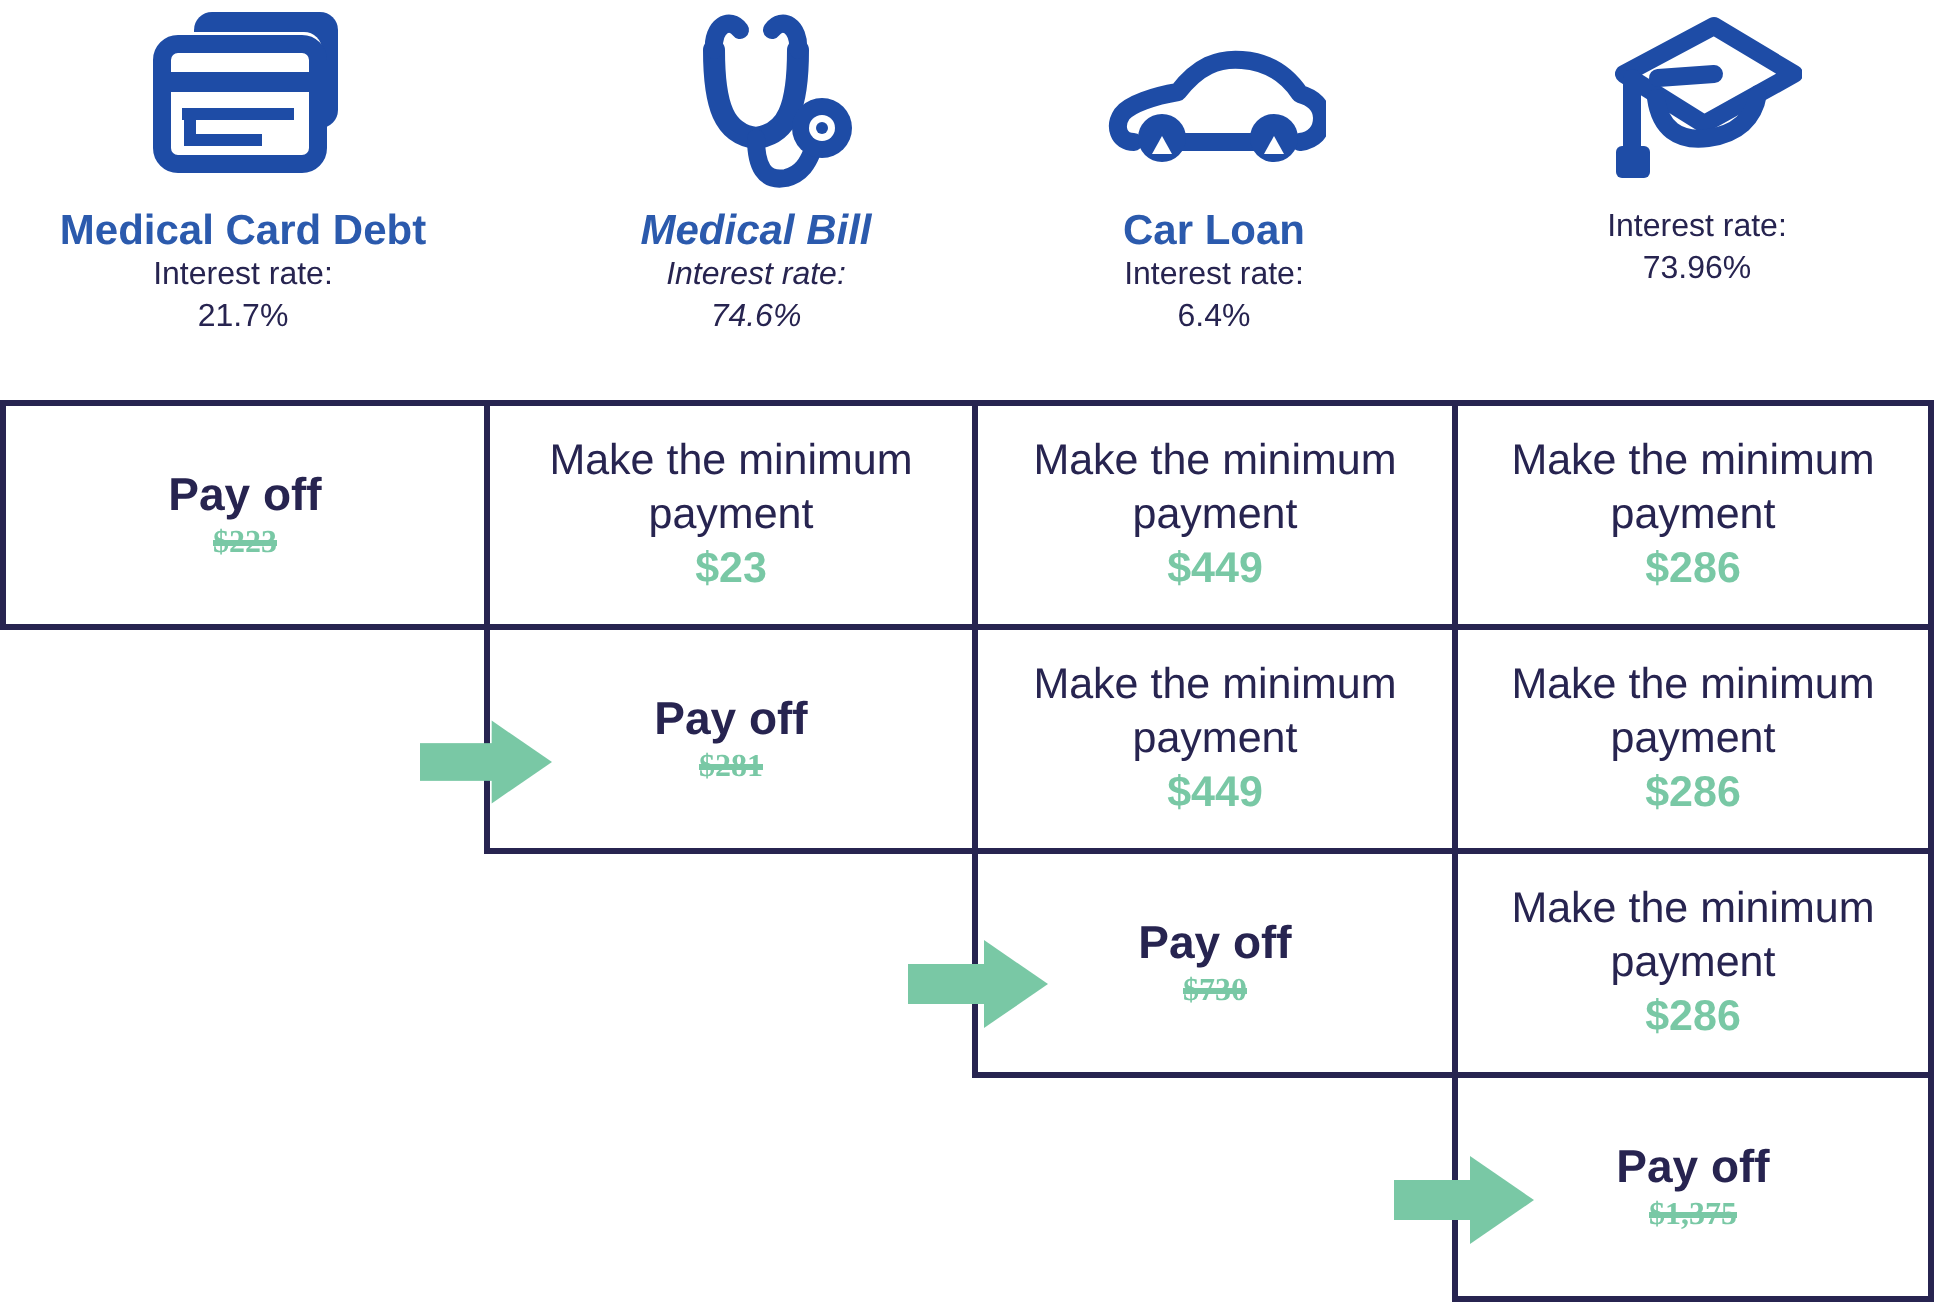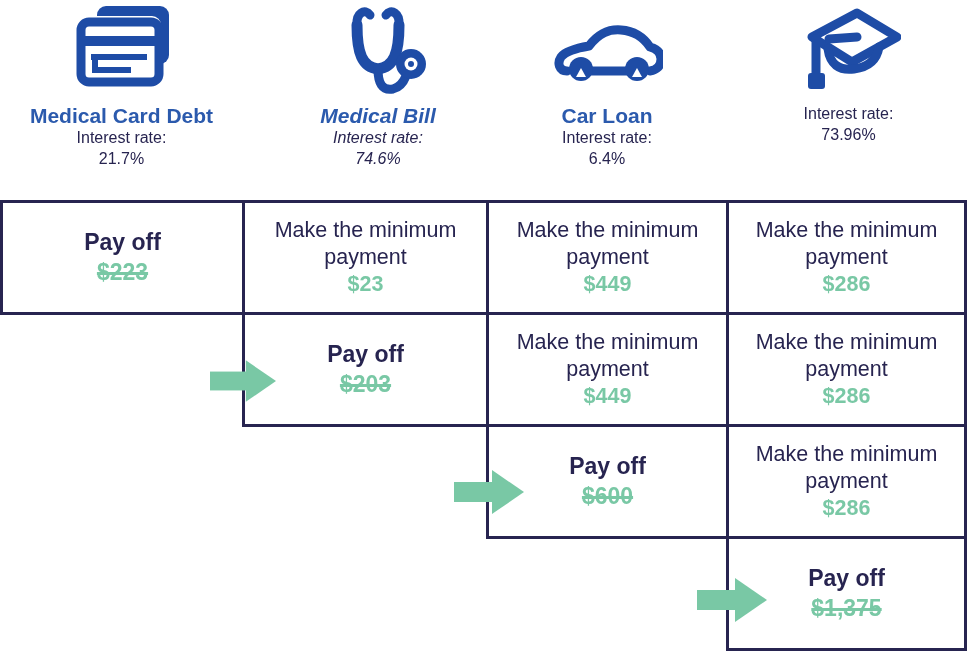--- a/index.html
+++ b/index.html
@@ -32,23 +32,24 @@
     position:absolute;z-index:2;
     display:flex;flex-direction:column;align-items:center;justify-content:center;
     text-align:center;color:var(--navy);
     font-size:21.5px;line-height:1.27;
     padding:0 10px;box-sizing:border-box;
   }
   .cell .action{color:var(--navy);}
   .cell.payoff .action{font-weight:bold;font-size:23px;}
   .cell .amount{color:var(--green);font-weight:bold;}
   .cell.payoff .amount{
-    font-size:23px;
+    font-size:16px;
     text-decoration:line-through;
     text-decoration-thickness:3px;
+    font-family:Liberation Serif, serif;
   }
   
   .arrow{position:absolute;z-index:3;}
 </style>
 </head>
 <body>
 
 <div id="stage">
 
   <div class="col-header" style="left:0;width:243px;">
@@ -137,34 +138,34 @@
     <div class="action">Make the minimum payment</div>
     <div class="amount">$449</div>
   </div>
   <div class="cell" style="left:729px;top:203px;width:235px;height:109px;">
     <div class="action">Make the minimum payment</div>
     <div class="amount">$286</div>
   </div>
 
   <div class="cell payoff" style="left:245px;top:315px;width:241px;height:109px;">
     <div class="action">Pay off</div>
-    <div class="amount">$203</div>
+    <div class="amount">$281</div>
   </div>
   <div class="cell" style="left:489px;top:315px;width:237px;height:109px;">
     <div class="action">Make the minimum payment</div>
     <div class="amount">$449</div>
   </div>
   <div class="cell" style="left:729px;top:315px;width:235px;height:109px;">
     <div class="action">Make the minimum payment</div>
     <div class="amount">$286</div>
   </div>
 
   <div class="cell payoff" style="left:489px;top:427px;width:237px;height:109px;">
     <div class="action">Pay off</div>
-    <div class="amount">$600</div>
+    <div class="amount">$730</div>
   </div>
   <div class="cell" style="left:729px;top:427px;width:235px;height:109px;">
     <div class="action">Make the minimum payment</div>
     <div class="amount">$286</div>
   </div>
 
   <div class="cell payoff" style="left:729px;top:539px;width:235px;height:109px;">
     <div class="action">Pay off</div>
     <div class="amount">$1,375</div>
   </div>

